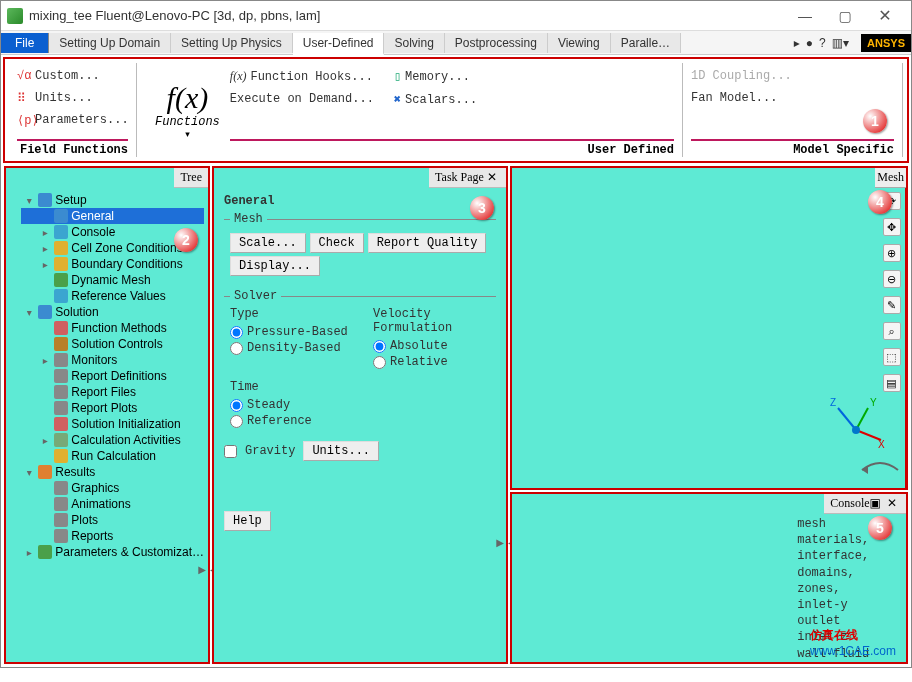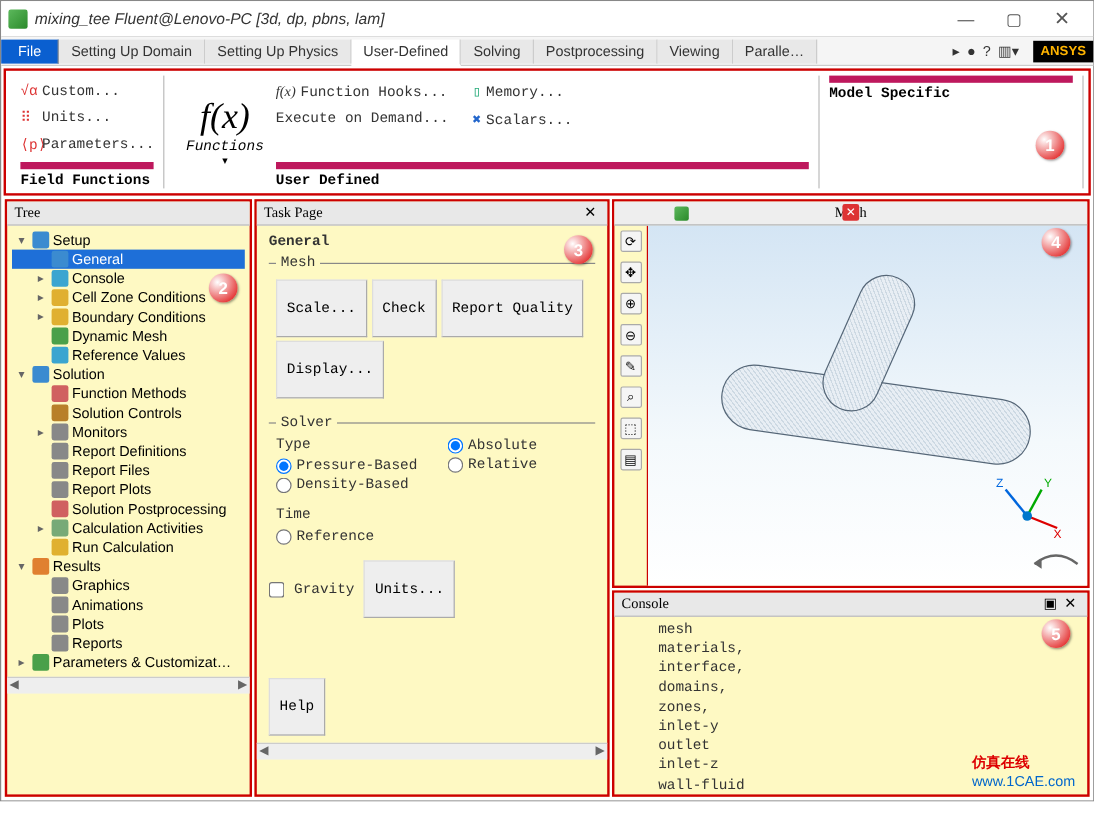--- a/index.html
+++ b/index.html
@@ -1,65 +1,65 @@
 <!DOCTYPE html>
 <html><head>
 <meta charset="utf-8">
 <style>
 * { box-sizing: border-box; margin: 0; padding: 0; }
 body { font-family: "Segoe UI", Tahoma, sans-serif; font-size: 12px; background: #fff; width: 912px; }
 .window { border: 1px solid #888; background: #fff; }
 .titlebar { display: flex; align-items: center; height: 30px; padding: 0 6px; background: #fff; border-bottom: 1px solid #ddd; }
 .titlebar .icon { width: 16px; height: 16px; background: linear-gradient(135deg,#5cb85c,#2a8a2a); border-radius: 2px; margin-right: 6px; }
-.titlebar .title { flex: 1; font-size: 13px; color: #333; font-style: italic; }
+.titlebar .title { flex: 1; font-size: 13px; color: #333; }
 .titlebar .winbtns { display: flex; }
 .titlebar .winbtns span { width: 40px; height: 24px; display: flex; align-items: center; justify-content: center; font-size: 14px; color: #555; cursor: pointer; }
 .titlebar .winbtns .close { font-size: 16px; }
 
 .menubar { display: flex; align-items: center; height: 24px; background: #f5f5f5; border-bottom: 1px solid #ccc; font-size: 12px; }
 .menubar .filetab { background: #0a5fd0; color: #fff; padding: 3px 14px; border-right:1px solid #888; }
 .menubar .tab { padding: 3px 10px; color: #333; border-right:1px solid #ccc; background:#e8e8e8; cursor:pointer; }
 .menubar .tab.active { background: #fff; border-bottom: 2px solid #fff; position: relative; top:1px; }
 .menubar .spacer { flex:1; }
 .menubar .icons { display:flex; gap:6px; padding:0 6px; align-items:center; }
 .menubar .icons span { font-size:12px; color:#333; cursor:pointer; }
 .menubar .ansys { background:#000; color:#ffb400; padding:3px 6px; font-weight:bold; font-size:11px; margin-left:6px; }
 
 .ribbon { border: 2px solid #c00; margin: 2px; padding: 4px; display: flex; height: 106px; position:relative; }
 .rgroup { border-right: 1px solid #bbb; padding: 0 8px; display:flex; flex-direction:column; justify-content:space-between; position:relative; }
 .rgroup:last-child { border-right:none; }
-.rgroup .gtitle { font-family: "Courier New", monospace; font-size: 12px; font-weight:bold; text-align:left; border-top:6px solid #be185d; padding-top:2px; }
+.rgroup .gtitle { font-family: "Courier New", monospace; font-size: 12px; font-weight:bold; text-align:right; border-top:2px solid #be185d; padding-top:2px; }
 .ritem { font-family: "Courier New", monospace; font-size: 12px; display:flex; align-items:center; gap:4px; padding:2px 0; cursor:pointer; color:#333; }
 .ritem .ri-icon { width:14px; height:14px; display:inline-block; }
 .bigfunc { display:flex; flex-direction:column; align-items:center; justify-content:center; padding:0 10px; }
 .bigfunc .fx { font-family: serif; font-style:italic; font-size:30px; }
 .bigfunc .lbl { font-family:"Courier New",monospace; font-size:12px;font-style:italic; }
 .rcol { display:flex; flex-direction:column; gap:4px; padding-top:4px; }
 .disabled { color:#aaa; }
 .numball { position:absolute; width:24px; height:24px; border-radius:50%; background:radial-gradient(circle at 30% 30%,#fff,#d00); color:#fff; font-weight:bold; display:flex; align-items:center; justify-content:center; font-size:14px; box-shadow:1px 1px 2px rgba(0,0,0,.4);}
 
 .mainrow { display:flex; height: 500px; margin:0 2px 2px 2px; }
-.panel { border:2px solid #c00; margin:1px; background:#fef9c3; display:flex; flex-direction:column; position:relative; }
+.panel { border:2px solid #c00; margin:1px; background:#5eead4; display:flex; flex-direction:column; position:relative;align-items:flex-end; }
 .phead { background:#e8e8e8; border-bottom:1px solid #bbb; padding:2px 6px; font-family:Tahoma; font-size:12px; display:flex; align-items:center; justify-content:space-between; }
 .phead .closebtn { cursor:pointer; padding:0 3px; }
 
 .tree-panel { width: 206px; }
 .tree { padding:4px 4px; overflow:auto; font-size:12px; font-family:"Segoe UI",sans-serif; }
 .tree-item { display:flex; align-items:center; gap:3px; padding:1px 0; cursor:pointer; white-space:nowrap; }
 .tree-item.selected { background:#1e6fd8; color:#fff; }
 .ind0 { padding-left:2px; } .ind1{padding-left:18px;}
 .expander { width:12px; display:inline-block; text-align:center; color:#666; font-size:10px; }
 .ticon { width:14px; height:14px; display:inline-block; background:#888; border-radius:2px; flex-shrink:0;}
 
 .task-panel { width: 296px; }
 .task-body { padding:6px 10px; font-family:"Courier New",monospace; font-size:12px; color:#333; }
 .task-body .sect-title { font-weight:bold; margin-bottom:4px; }
 .task-body fieldset { border:none; border-top:1px solid #888; padding:4px 0 6px 6px; margin:4px 0; }
 .task-body legend { font-family:"Courier New",monospace; padding:0 4px; }
-.btn { font-family:"Courier New",monospace; background:#eee; border:1px solid #aaa; border-top-color:#ddd; border-left-color:#ddd; padding:16px 8px; cursor:pointer; font-size:12px; }
+.btn { font-family:"Courier New",monospace; background:#eee; border:1px solid #aaa; border-top-color:#ddd; border-left-color:#ddd; padding:2px 8px; cursor:pointer; font-size:12px; }
 .btnrow { display:flex; gap:4px; margin:3px 0; }
 .radio-row { display:flex; align-items:center; gap:4px; padding:1px 0; }
 .twocol { display:flex; gap:20px; }
 .col { flex:1; }
 .col-title { margin-bottom:3px; }
 
 .right-col { flex:1; display:flex; flex-direction:column; }
 .mesh-panel { flex:1; min-height:310px; }
 .mesh-head { display:flex; align-items:center; justify-content:center; position:relative; background:#eee; border-bottom:1px solid #aaa; padding:2px; }
 .mesh-head .mtitle { font-family:Tahoma; font-size:12px; }
@@ -161,20 +161,28 @@
                 <span style="color:#26c;">✖</span> 
                 <span>Scalars...</span>
               </div>
           </div>
         </div>
         <div class="gtitle">User Defined</div>
       </div>
     </div>
 
     <div class="rgroup" style="width:220px;">
+      <div class="rcol">
+        <div class="ritem disabled">
+            <span>1D Coupling...</span>
+          </div>
+        <div class="ritem">
+            <span>Fan Model...</span>
+          </div>
+      </div>
       <div class="gtitle">Model Specific</div>
     </div>
     <div class="numball" style="right:20px; top:50px;">1</div>
   </div>
 
   <div class="mainrow">
 
     <div class="panel tree-panel">
       <div class="phead">
           <span>Tree</span>
@@ -246,21 +254,21 @@
             <span>Report Files</span>
           </div>
           <div class="tree-item ind1">
             <span class="expander"></span>
             <span class="ticon" style="background:#888"></span>
             <span>Report Plots</span>
           </div>
           <div class="tree-item ind1">
             <span class="expander"></span>
             <span class="ticon" style="background:#d06060"></span>
-            <span>Solution Postprocessing</span>
+            <span>Solution Initialization</span>
           </div>
           <div class="tree-item ind1">
             <span class="expander">▸</span>
             <span class="ticon" style="background:#7a7"></span>
             <span>Calculation Activities</span>
           </div>
           <div class="tree-item ind1">
             <span class="expander"></span>
             <span class="ticon" style="background:#e0b030"></span>
             <span>Run Calculation</span>
@@ -326,32 +334,37 @@
               <div class="radio-row">
                   <input type="radio" checked="" style="">
                   <span>Pressure-Based</span>
                 </div>
               <div class="radio-row">
                   <input type="radio" style="">
                   <span>Density-Based</span>
                 </div>
             </div>
             <div class="col">
+              <div class="col-title">Velocity Formulation</div>
               <div class="radio-row">
                   <input type="radio" checked="" style="">
                   <span>Absolute</span>
                 </div>
               <div class="radio-row">
                   <input type="radio" style="">
                   <span>Relative</span>
                 </div>
             </div>
           </div>
           <div style="height:10px;"></div>
           <div class="col-title">Time</div>
+          <div class="radio-row">
+              <input type="radio" checked="" style="">
+              <span>Steady</span>
+            </div>
           <div class="radio-row">
               <input type="radio" style="">
               <span>Reference</span>
             </div>
         </fieldset>
         <div style="display:flex; align-items:center; gap:8px; margin-top:6px;">
           <input type="checkbox" style="">
           <span>Gravity</span>
           <button class="btn">Units...</button>
         </div>

